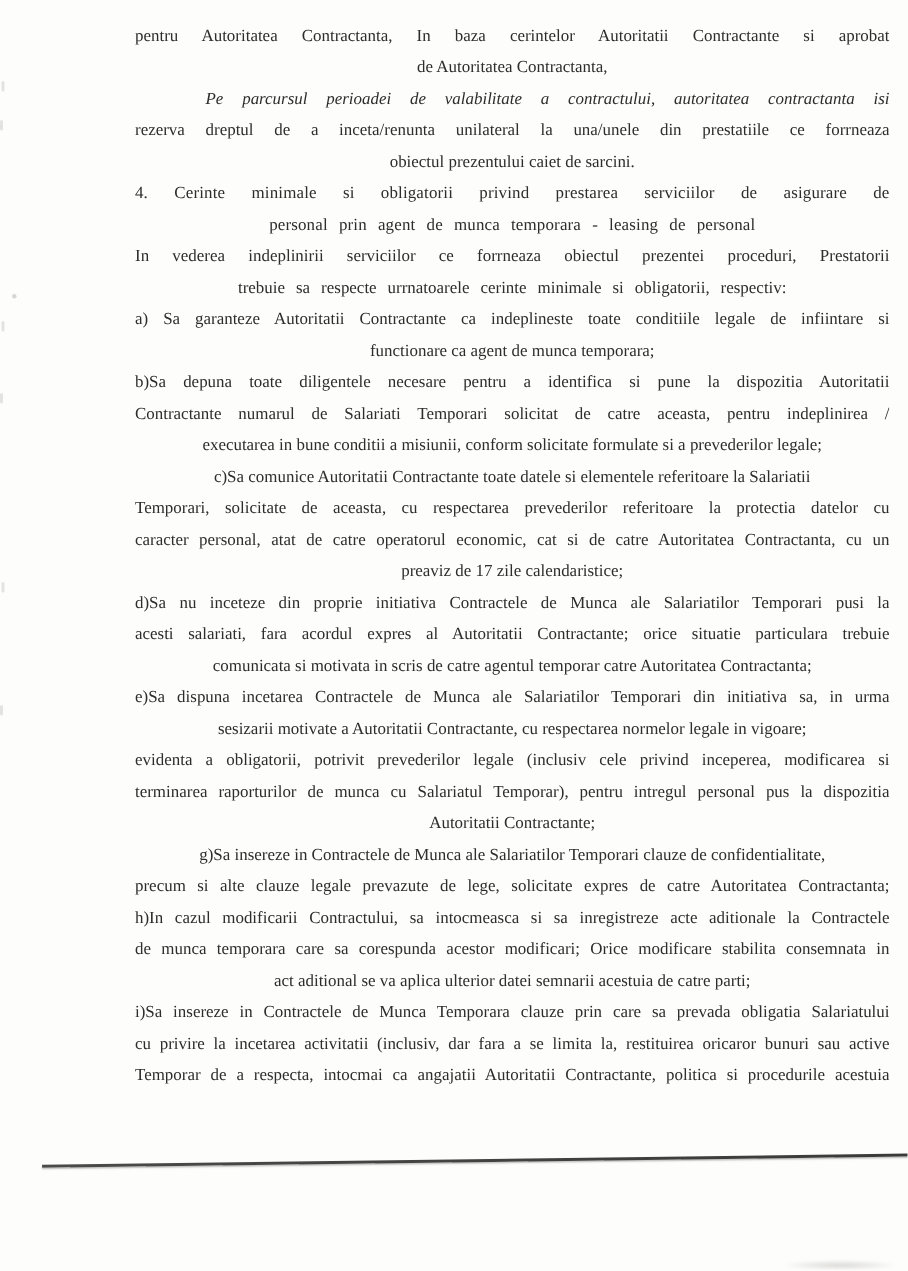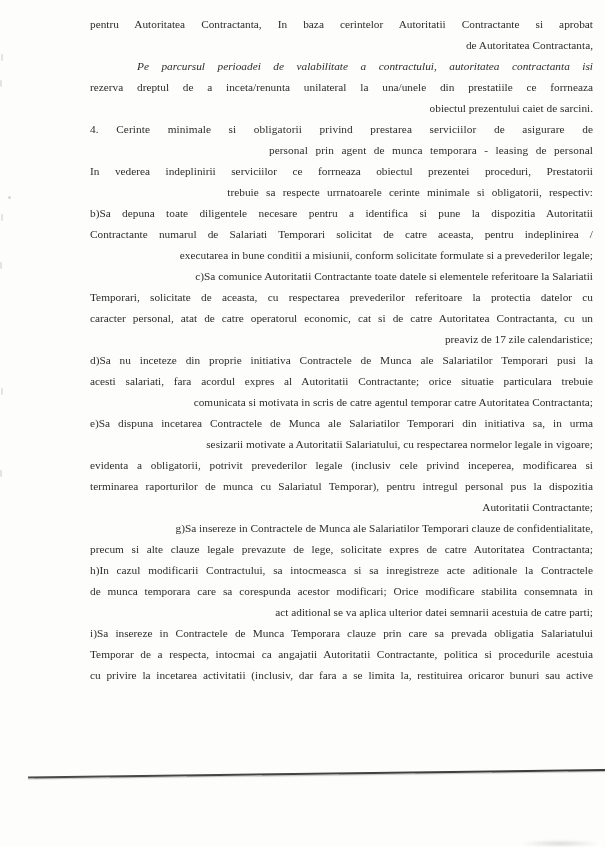--- a/index.html
+++ b/index.html
@@ -16,21 +16,21 @@
     position: absolute;
     left: 90px; top: 14px;
     width: 503px;
   }
   .para { margin: 0; padding: 0; }
   .ln {
     height: 21px;
     line-height: 21px;
     font-size: 11.3px;
     overflow: hidden;
-    text-align: right;
+    text-align: center;
     white-space: normal;
   }
   .j  { text-align: justify; text-align-last: justify; }
   .ind { text-indent: 47px; font-style: italic; }
   .ws { word-spacing: 4.5px; }
   .heading .ln { font-weight: normal; letter-spacing: 0.1px; }
   .footer-rule {
     position: absolute;
     left: 28px; top: 769px;
     width: 579px; height: 2.2px;
@@ -76,20 +76,24 @@
     <div class="para heading">
       <div class="ln j">4. Cerinte minimale si obligatorii privind prestarea serviciilor de asigurare de</div>
       <div class="ln ws">personal prin agent de munca temporara - leasing de personal</div>
     </div>
 
     <div class="para">
       <div class="ln j">In vederea indeplinirii serviciilor ce forrneaza obiectul prezentei proceduri, Prestatorii</div>
       <div class="ln ws">trebuie sa respecte urrnatoarele cerinte minimale si obligatorii, respectiv:</div>
     </div>
 
+    <div class="para">
+      <div class="ln j">a) Sa garanteze Autoritatii Contractante ca indeplineste toate conditiile legale de infiintare si</div>
+      <div class="ln">functionare ca agent de munca temporara;</div>
+    </div>
 
     <div class="para">
       <div class="ln j">b)Sa depuna toate diligentele necesare pentru a identifica si pune la dispozitia Autoritatii</div>
       <div class="ln j">Contractante numarul de Salariati Temporari solicitat de catre aceasta, pentru indeplinirea /</div>
       <div class="ln">executarea in bune conditii a misiunii, conform solicitate formulate si a prevederilor legale;</div>
     </div>
 
     <div class="para">
       <div class="ln">c)Sa comunice Autoritatii Contractante toate datele si elementele referitoare la Salariatii</div>
       <div class="ln j">Temporari, solicitate de aceasta, cu respectarea prevederilor referitoare la protectia datelor cu</div>
@@ -98,21 +102,21 @@
     </div>
 
     <div class="para">
       <div class="ln j">d)Sa nu inceteze din proprie initiativa Contractele de Munca ale Salariatilor Temporari pusi la</div>
       <div class="ln j">acesti salariati, fara acordul expres al Autoritatii Contractante; orice situatie particulara trebuie</div>
       <div class="ln">comunicata si motivata in scris de catre agentul temporar catre Autoritatea Contractanta;</div>
     </div>
 
     <div class="para">
       <div class="ln j">e)Sa dispuna incetarea Contractele de Munca ale Salariatilor Temporari din initiativa sa, in urma</div>
-      <div class="ln">sesizarii motivate a Autoritatii Salariatului, cu respectarea normelor legale in vigoare;</div>
+      <div class="ln">sesizarii motivate a Autoritatii Contractante, cu respectarea normelor legale in vigoare;</div>
     </div>
 
     <div class="para">
       <div class="ln j">evidenta a obligatorii, potrivit prevederilor legale (inclusiv cele privind inceperea, modificarea si</div>
       <div class="ln j">terminarea raporturilor de munca cu Salariatul Temporar), pentru intregul personal pus la dispozitia</div>
       <div class="ln">Autoritatii Contractante;</div>
     </div>
 
     <div class="para">
       <div class="ln">g)Sa insereze in Contractele de Munca ale Salariatilor Temporari clauze de confidentialitate,</div>
@@ -120,22 +124,22 @@
     </div>
 
     <div class="para">
       <div class="ln j">h)In cazul modificarii Contractului, sa intocmeasca si sa inregistreze acte aditionale la Contractele</div>
       <div class="ln j">de munca temporara care sa corespunda acestor modificari; Orice modificare stabilita consemnata in</div>
       <div class="ln">act aditional se va aplica ulterior datei semnarii acestuia de catre parti;</div>
     </div>
 
     <div class="para">
       <div class="ln j">i)Sa insereze in Contractele de Munca Temporara clauze prin care sa prevada obligatia Salariatului</div>
+      <div class="ln j">cu privire la incetarea activitatii (inclusiv, dar fara a se limita la, restituirea oricaror bunuri sau active</div>
       <div class="ln j">Temporar de a respecta, intocmai ca angajatii Autoritatii Contractante, politica si procedurile acestuia</div>
-      <div class="ln j">cu privire la incetarea activitatii (inclusiv, dar fara a se limita la, restituirea oricaror bunuri sau active</div>
     </div>
 
   </div>
 
   <div class="footer-rule"></div>
 
   <i class="speck dash" style="left:1px; top:54px;"></i>
   <i class="speck dash" style="left:0px; top:80px;"></i>
   <i class="speck" style="left:8px; top:196px;"></i>
   <i class="speck dash" style="left:1px; top:214px;"></i>

